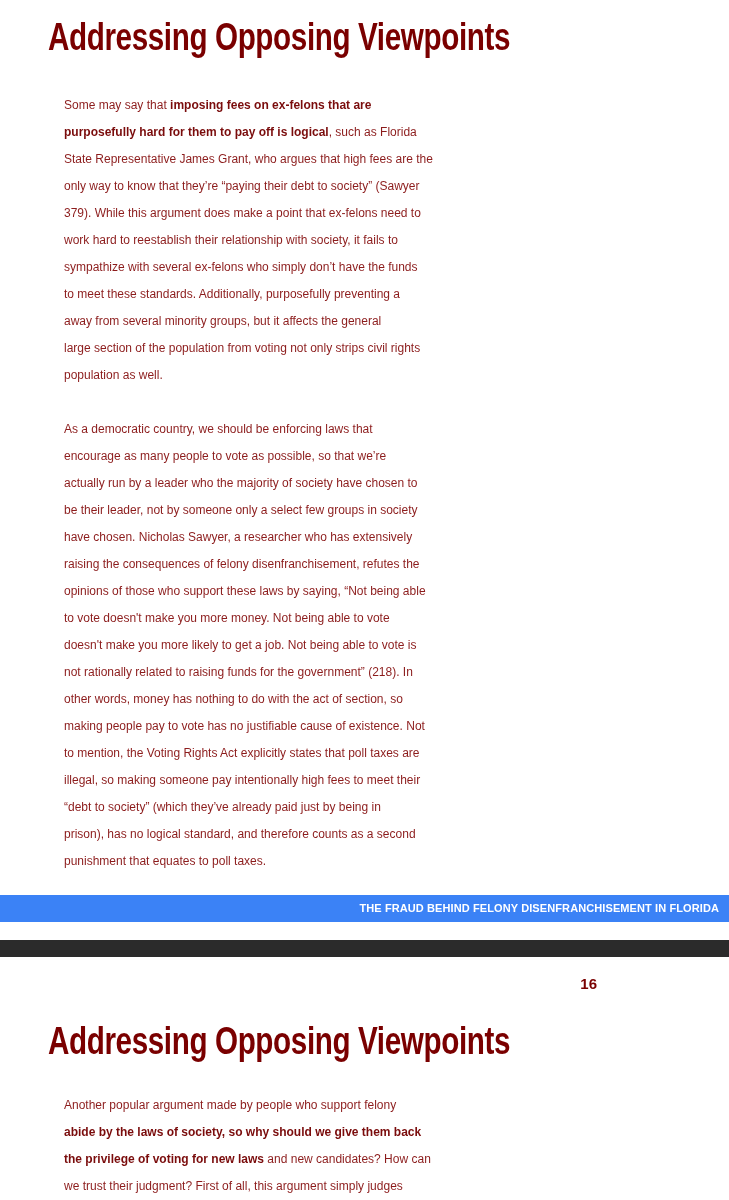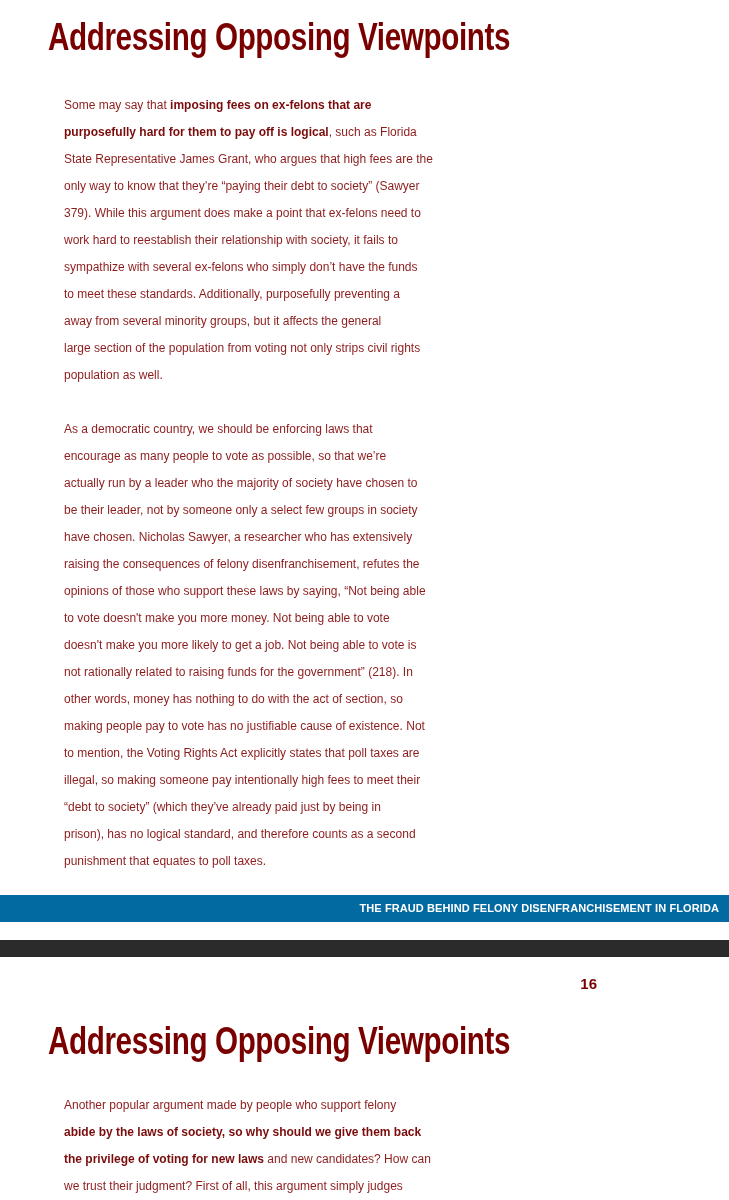--- a/index.html
+++ b/index.html
@@ -2,21 +2,21 @@
 <html><head>
 <meta charset="utf-8">
 <style>
   html, body { margin: 0; padding: 0; background: #ffffff; }
   body { width: 729px; height: 1200px; overflow: hidden; position: relative; font-family: "Liberation Sans", sans-serif; }
   .page { position: absolute; left: 0; width: 596px; background: #fff; }
   .heading { position: absolute; left: 48px; margin: 0; color: #7a0000; font-family: "Liberation Sans", sans-serif; font-weight: bold; font-size: 38px; letter-spacing: -0.5px; transform: scaleX(0.78); transform-origin: left top; white-space: nowrap; }
   .para { position: absolute; left: 48px; width: 680px; color: #8c1c1c; font-size: 12px; line-height: 27px; margin: 16px; }
   .line { display: block; white-space: nowrap; }
   .para b { font-weight: bold; color: #7a0c0c; }
-  .footer-band { position: absolute; left: 0; top: 895px; width: 729px; height: 27px; background: #0369a1; }
+  .footer-band { position: absolute; left: 0; top: 895px; width: 729px; height: 27px; background: #3b82f6; }
   .footer-text { position: absolute; right: 10px; top: 7px; color: #ffffff; font-size: 11px; font-weight: bold; letter-spacing: 0.1px; white-space: nowrap; }
   .separator { position: absolute; left: 0; top: 940px; width: 729px; height: 17px; background: #2b2b2b; }
   .page-number { position: absolute; right: 11px; top: 975px; color: #7a0000; font-size: 15px; font-weight: bold; }
 </style>
 </head>
 <body>
 
 <div class="page" style="top:0;height:930px;">
   <h1 class="heading" style="top:16px;">Addressing Opposing Viewpoints</h1>
 

